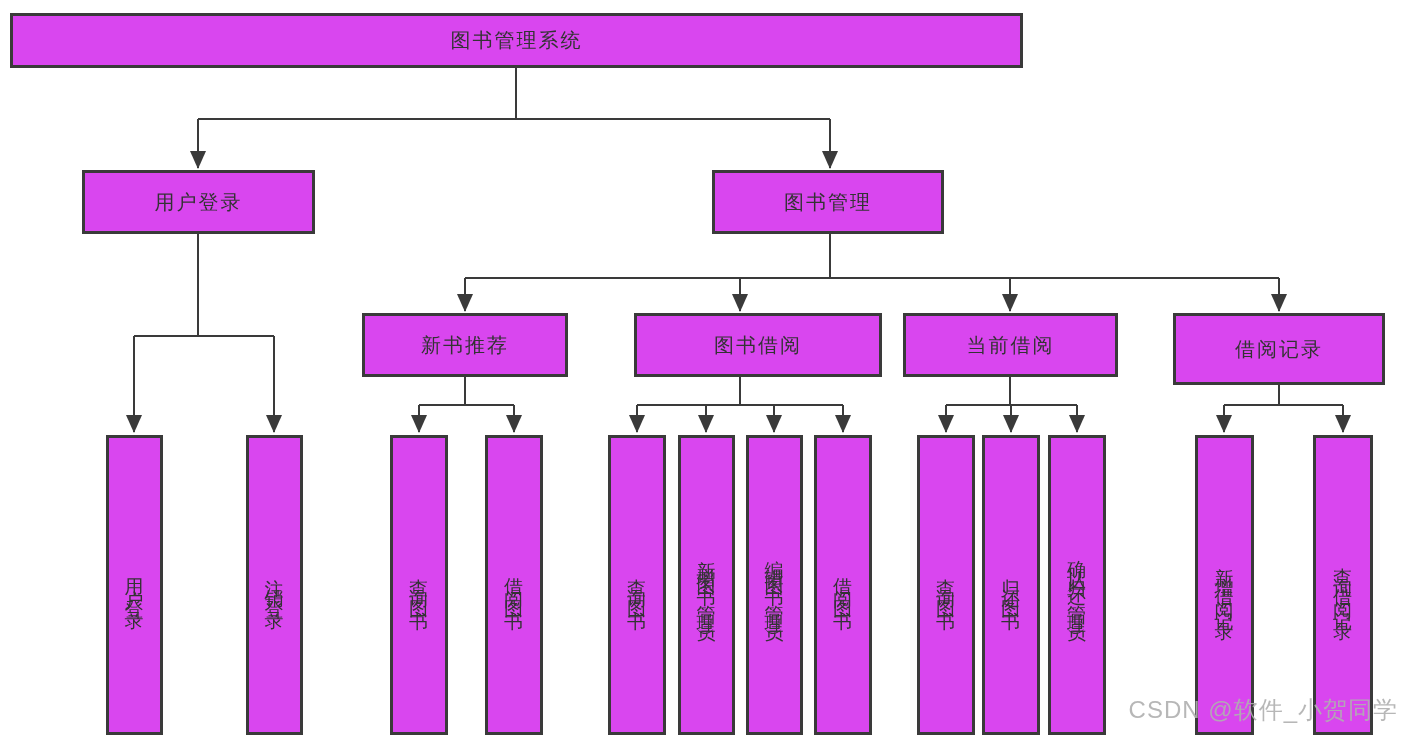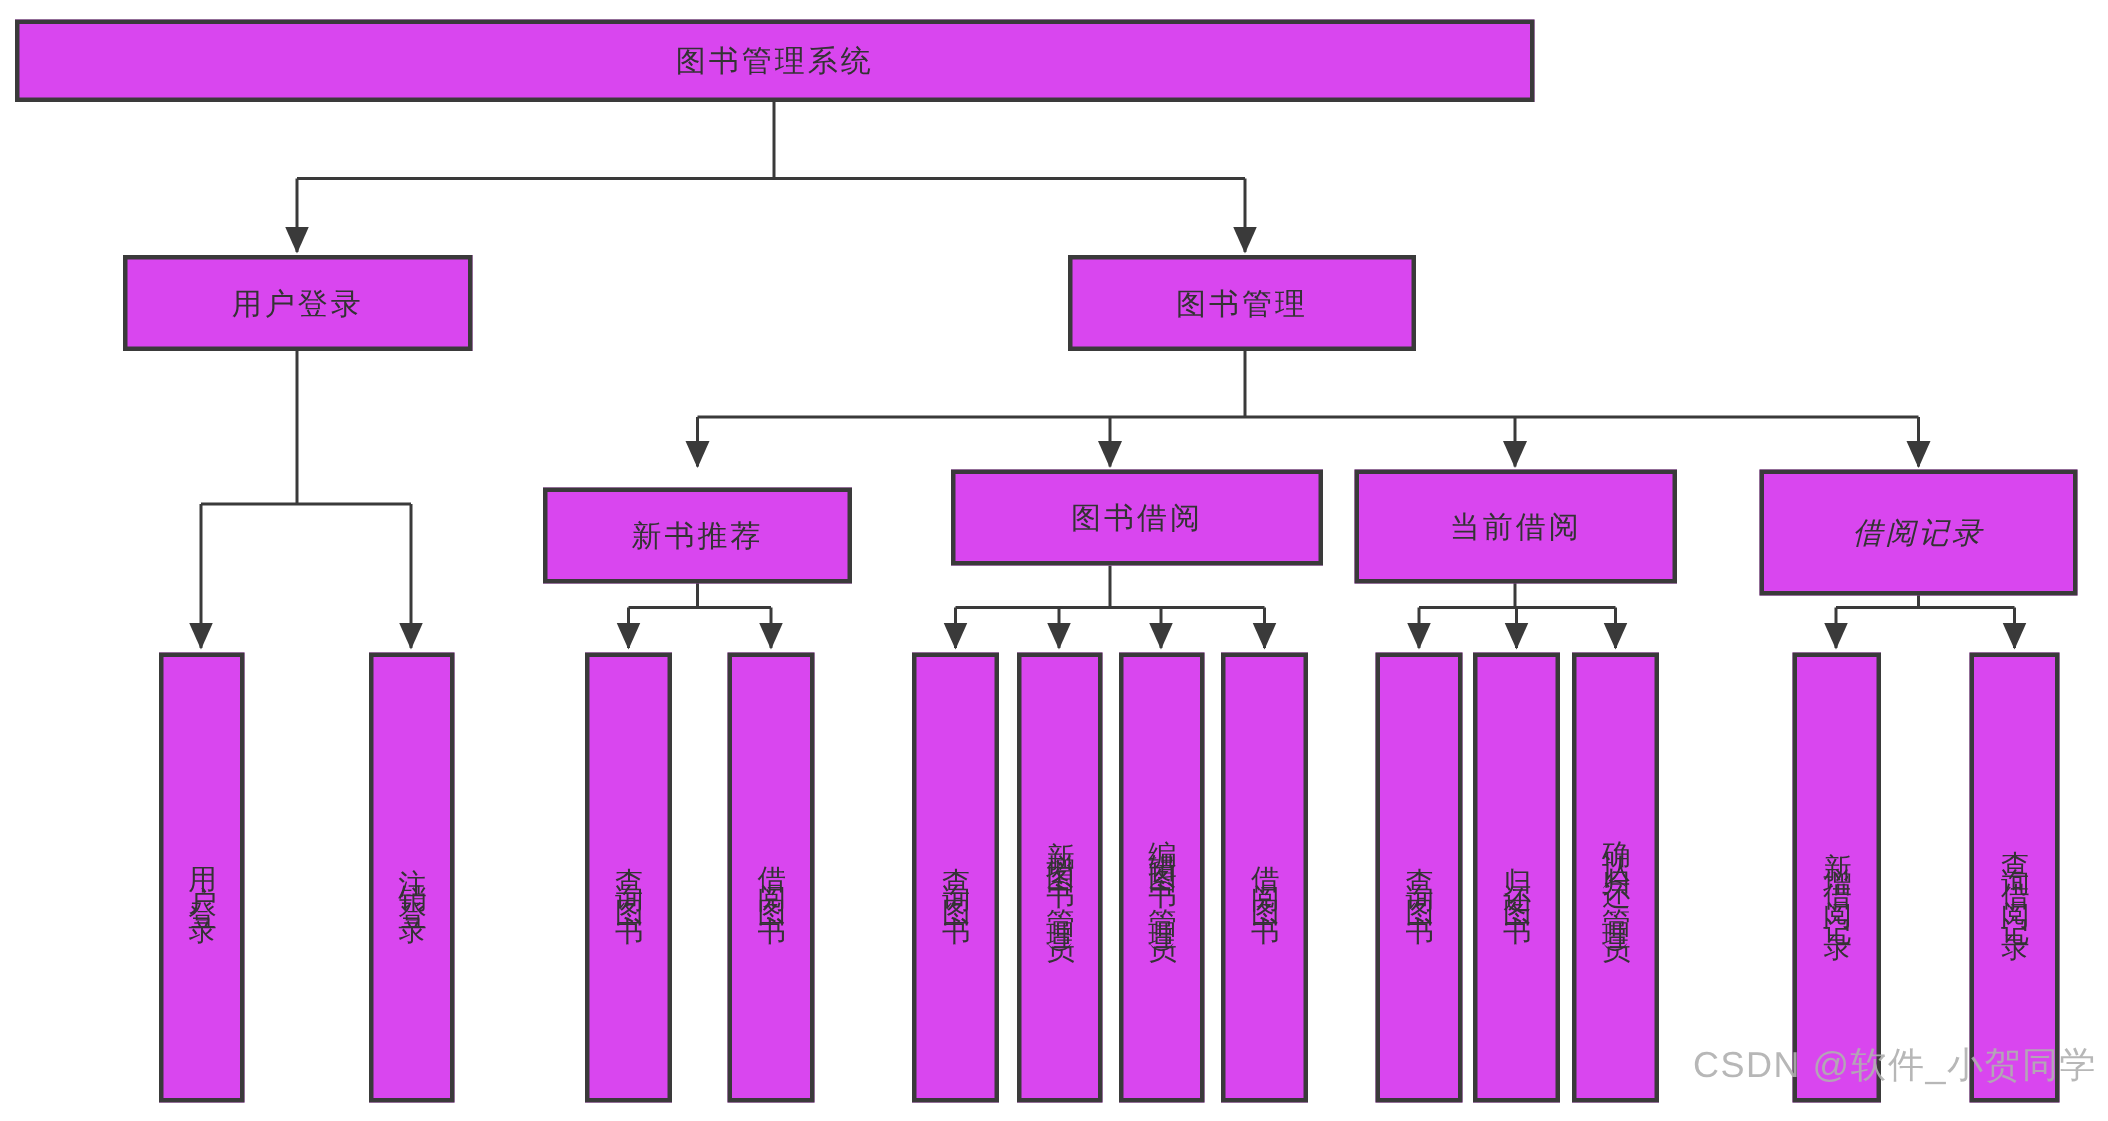--- a/index.html
+++ b/index.html
@@ -113,30 +113,30 @@
     <span class="hlabel">图书管理系统</span>
   </div>
 
   <div class="box" style="left:82px; top:170px; width:233px; height:64px;">
     <span class="hlabel">用户登录</span>
   </div>
   <div class="box" style="left:712px; top:170px; width:232px; height:64px;">
     <span class="hlabel">图书管理</span>
   </div>
 
-  <div class="box" style="left:362px; top:313px; width:206px; height:64px;margin-top:12px;">
+  <div class="box" style="left:362px; top:313px; width:206px; height:64px;">
     <span class="hlabel">新书推荐</span>
   </div>
   <div class="box" style="left:634px; top:313px; width:248px; height:64px;">
     <span class="hlabel">图书借阅</span>
   </div>
-  <div class="box" style="left:903px; top:313px; width:215px; height:76px;">
+  <div class="box" style="left:903px; top:313px; width:215px; height:64px;">
     <span class="hlabel">当前借阅</span>
   </div>
-  <div class="box" style="left:1173px; top:313px; width:212px; height:84px;font-style:italic;">
+  <div class="box" style="left:1173px; top:313px; width:212px; height:72px;">
     <span class="hlabel">借阅记录</span>
   </div>
 
   <div class="box" style="left:106px; top:435px; width:57px; height:300px;">
     <span class="vlabel">用户登录</span>
   </div>
   <div class="box" style="left:246px; top:435px; width:57px; height:300px;">
     <span class="vlabel">注销登录</span>
   </div>
 

